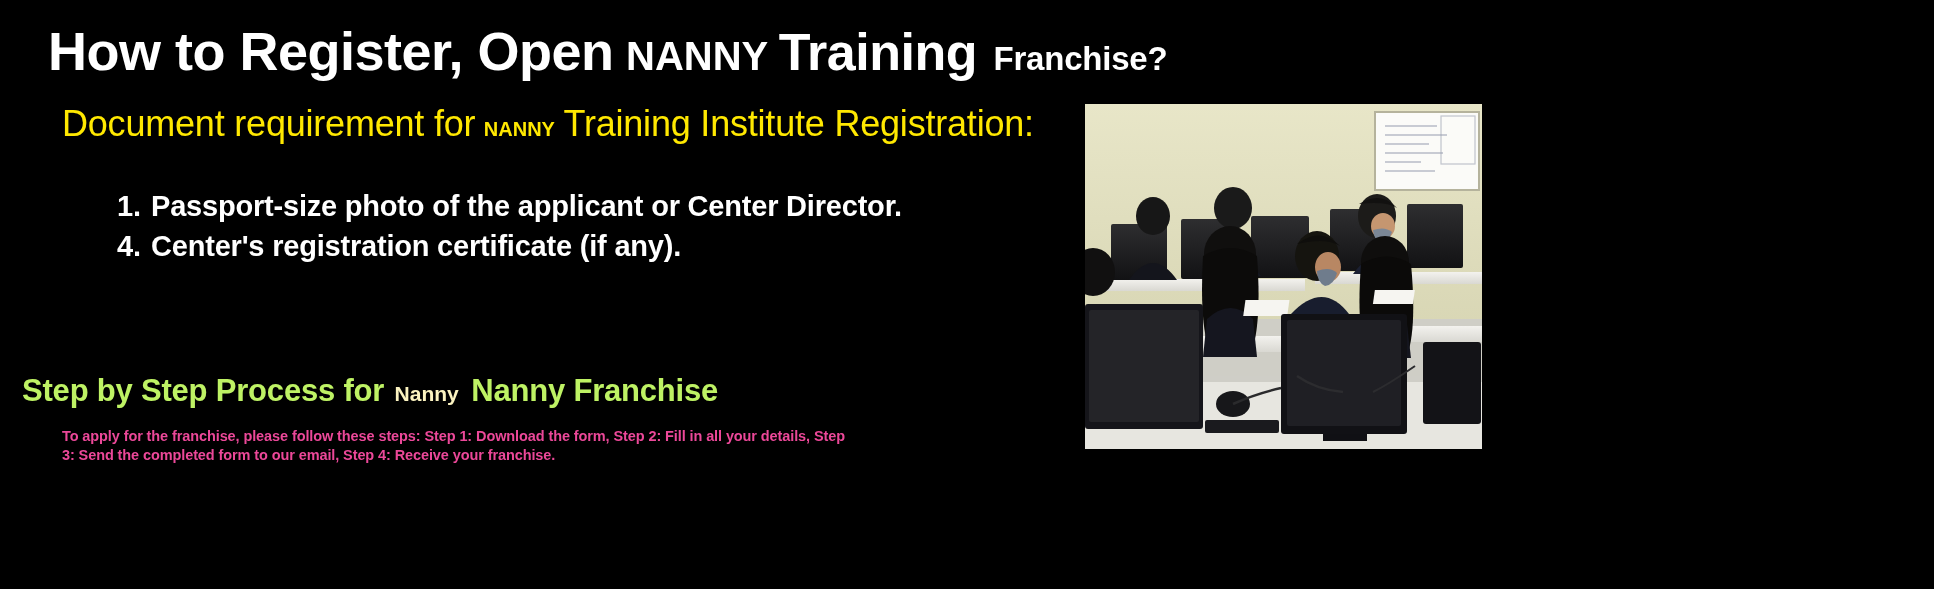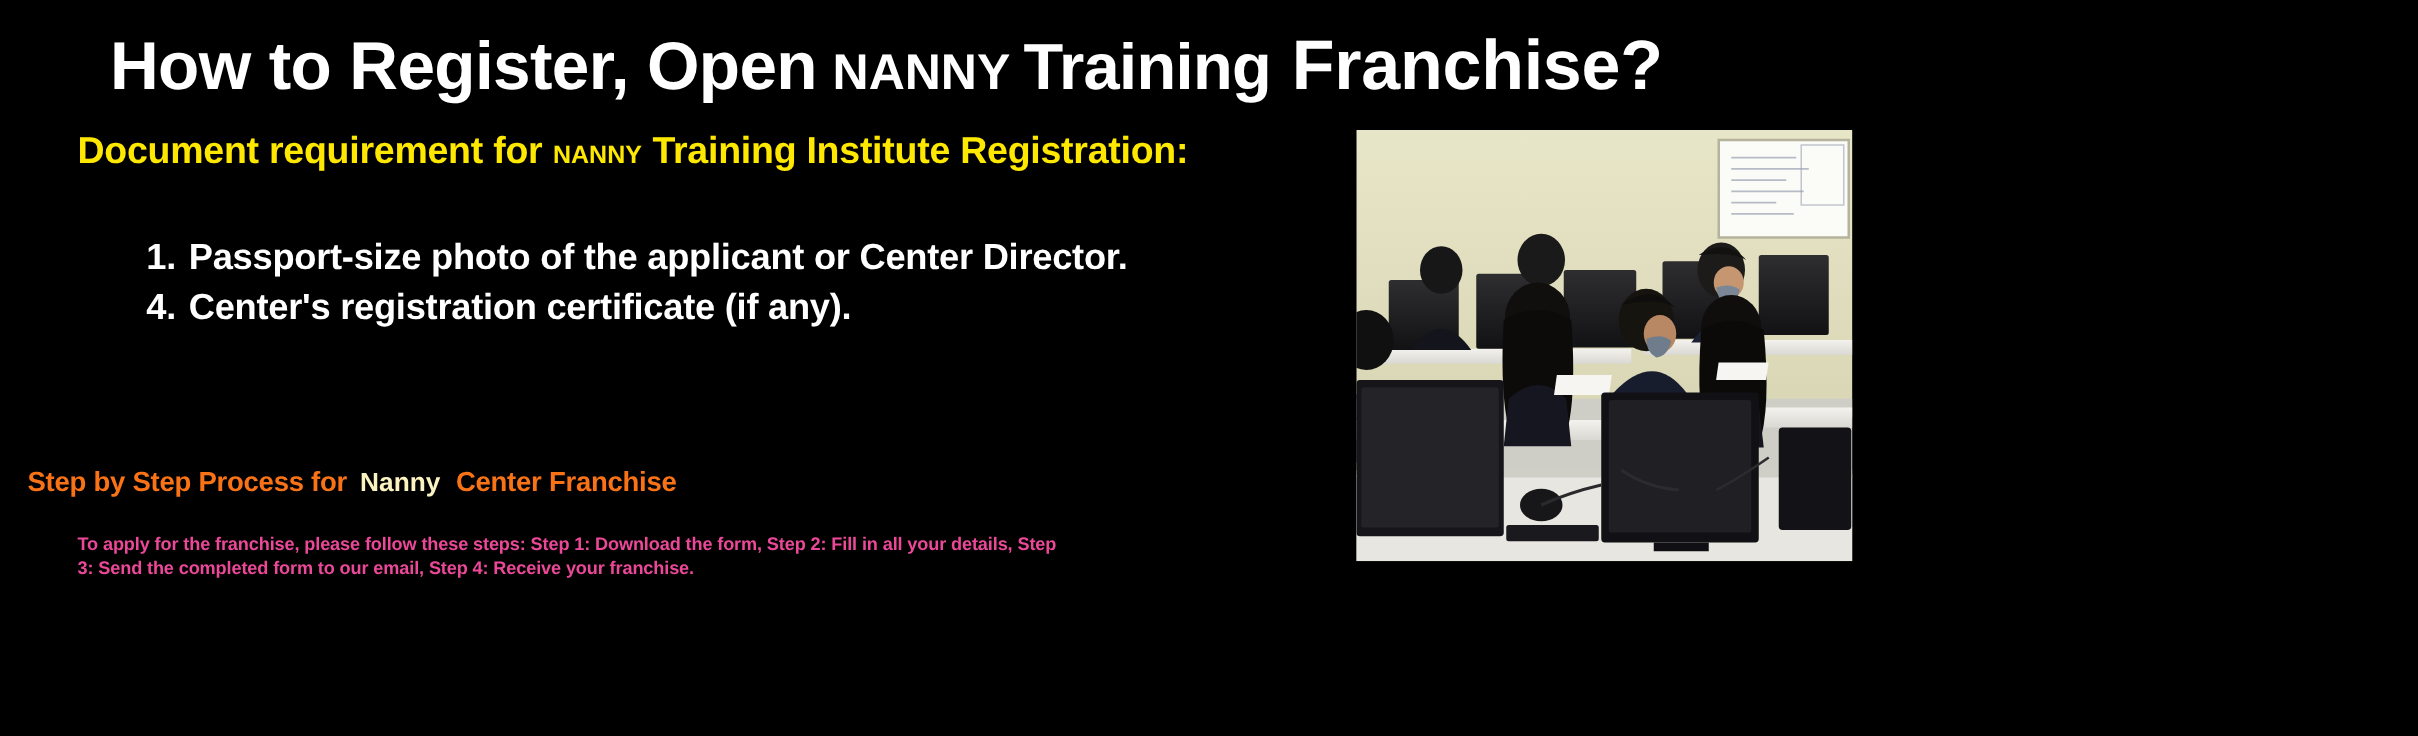--- a/index.html
+++ b/index.html
@@ -28,58 +28,57 @@
     height: 72px;
     white-space: nowrap;
     line-height: 1;
   }
   .t-main {
     font-size: 54px;
     font-weight: 700;
     color: #ffffff;
     letter-spacing: -0.5px;
     vertical-align: baseline;
-    margin-left: 40px;
   }
   .t-brand {
     font-size: 40px;
     font-weight: 700;
     color: #ffffff;
     letter-spacing: 0px;
     vertical-align: baseline;
     padding-left: 8px;
   }
   .t-training {
     font-size: 52px;
     font-weight: 700;
     color: #ffffff;
     letter-spacing: -0.5px;
     vertical-align: baseline;
     padding-left: 6px;
   }
   .t-tail {
-    font-size: 56px;
+    font-size: 33px;
     font-weight: 600;
     color: #ffffff;
     letter-spacing: -0.2px;
     vertical-align: baseline;
     padding-left: 12px;
   }
 
   
   #doc-req-row {
     position: absolute;
     left: 62px;
     top: 106px;
     white-space: nowrap;
     line-height: 1;
   }
   .y-big {
-    font-size: 30px;
-    font-weight: 700;
+    font-size: 36px;
+    font-weight: 400;
     color: #ffe800;
     letter-spacing: -0.2px;
   }
   .y-small {
     font-size: 20px;
     font-weight: 700;
     color: #ffe800;
     padding: 0 4px;
   }
 
@@ -105,23 +104,23 @@
 
   
   #step-heading {
     position: absolute;
     left: 22px;
     top: 375px;
     white-space: nowrap;
     line-height: 1;
   }
   .s-big {
-    font-size: 22px;
-    font-weight: 700;
-    color: #f97316;
+    font-size: 31px;
+    font-weight: 700;
+    color: #bef264;
     letter-spacing: -0.2px;
   }
   .s-small {
     font-size: 21px;
     font-weight: 700;
     color: #fbf3c0;
     padding: 0 8px 0 6px;
   }
 
   
@@ -172,21 +171,21 @@
       <span class="li-num">1.</span><span>Passport-size photo of the applicant or Center Director.</span>
     </li>
     <li>
       <span class="li-num">4.</span><span>Center's registration certificate (if any).</span>
     </li>
   </ul>
 
   <div id="step-heading">
     <span class="s-big">Step by Step Process for</span>
     <span class="s-small">Nanny</span>
-    <span class="s-big">Center Franchise</span>
+    <span class="s-big">Nanny Franchise</span>
   </div>
 
   <p id="step-paragraph">To apply for the franchise, please follow these steps: Step 1: Download the form, Step 2: Fill in all your details, Step 3: Send the completed form to our email, Step 4: Receive your franchise.</p>
 
   <div id="photo">
     <svg viewBox="0 0 397 345" preserveAspectRatio="none">
       <defs>
         <linearGradient id="wallg" x1="0" y1="0" x2="0" y2="1">
           <stop offset="0%" stop-color="#e8e6c8"></stop>
           <stop offset="100%" stop-color="#d8d6b4"></stop>

